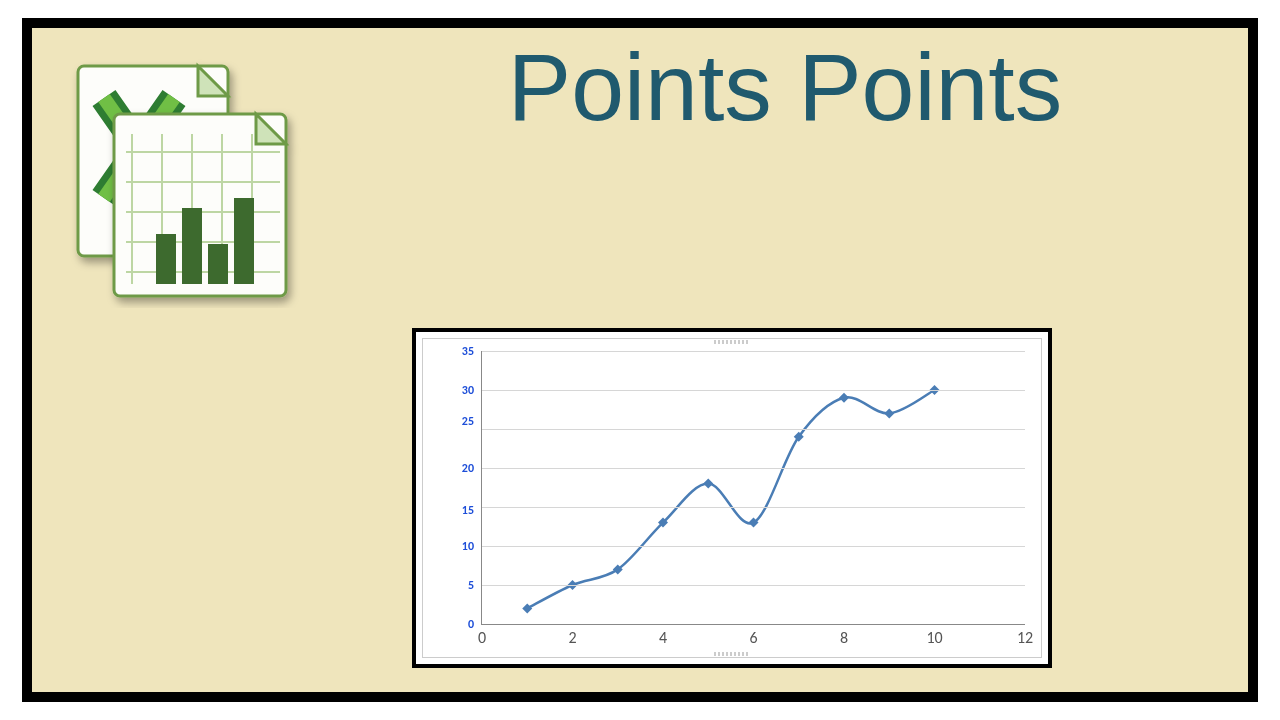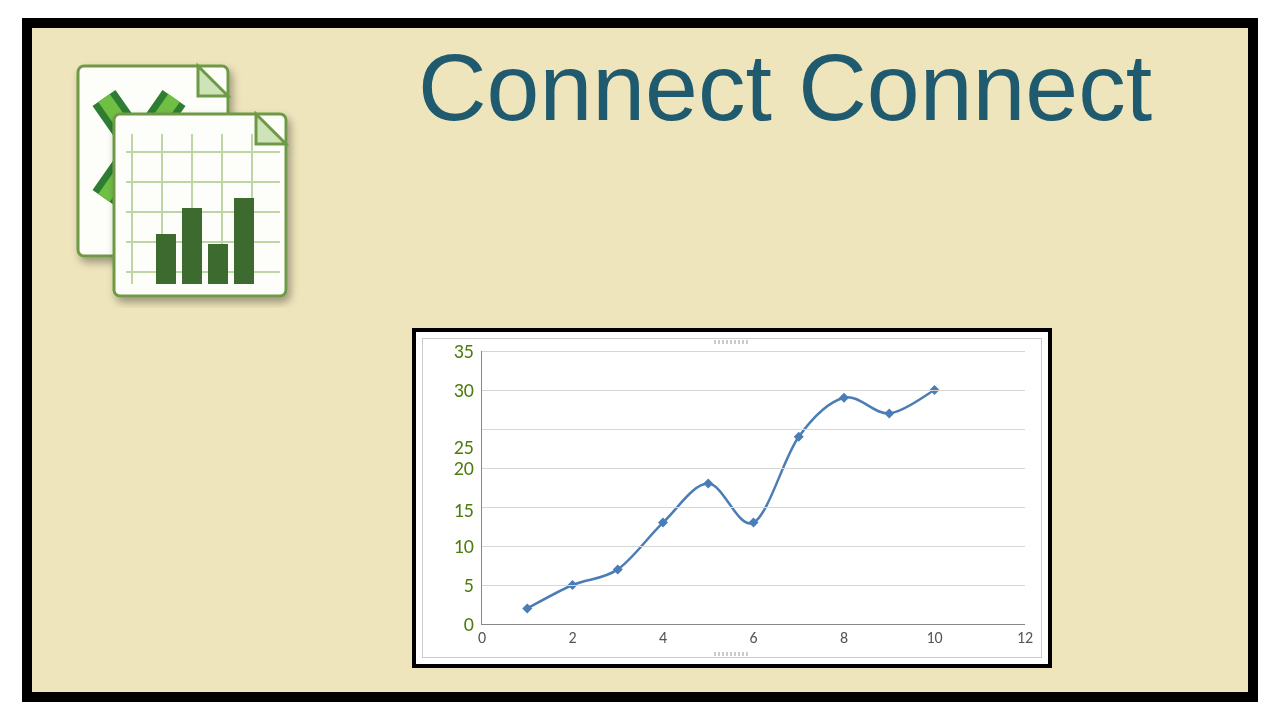--- a/index.html
+++ b/index.html
@@ -86,23 +86,24 @@
     left: 0;
     right: 0;
     height: 0;
     border-top: 1px solid #d6d6d6;
   }
   .ytick {
     position: absolute;
     right: 100%;
     transform: translateY(-50%);
     padding-right: 8px;
-    font-size: 20px;
-    color: #4d7c0f;
+    font-size: 12px;
+    color: #1d4ed8;
     white-space: nowrap;
+    font-weight: bold;
   }
   .xtick {
     position: absolute;
     top: 100%;
     transform: translateX(-50%);
     padding-top: 4px;
     font-size: 16px;
     color: #555;
     white-space: nowrap;
   }
@@ -165,21 +166,21 @@
 
           <rect x="112" y="186" width="20" height="50" fill="#3d6b2f"></rect>
           <rect x="138" y="160" width="20" height="76" fill="#3d6b2f"></rect>
           <rect x="164" y="196" width="20" height="40" fill="#3d6b2f"></rect>
           <rect x="190" y="150" width="20" height="86" fill="#3d6b2f"></rect>
         </g>
       </svg>
     </div>
 
     <div class="title-block">
-      <div class="title-line1">Connect Connect</div>
+      <div class="title-line1">Points Points</div>
     </div>
 
     <div class="chart-box">
       <div class="chart-inner">
         <div class="grip grip-top"></div>
         <div class="grip grip-bottom"></div>
         <div class="plot-area" id="plot-area">
           <svg id="plot-svg" style="position:absolute;top:0;left:0;overflow:visible;" width="100%" height="100%" viewBox="0 0 543 273">
               <path d="M45.25,257.4 C52.791666666666664,253.49999999999997 75.41666666666667,240.5 90.5,234 C105.58333333333333,227.5 120.66666666666667,228.8 135.75,218.4 C150.83333333333334,208 165.91666666666666,185.89999999999998 181,171.6 C196.08333333333334,157.3 211.16666666666666,132.60000000000002 226.25,132.60000000000002 C241.33333333333334,132.60000000000002 256.4166666666667,179.4 271.5,171.6 C286.5833333333333,163.79999999999998 301.6666666666667,106.60000000000001 316.75,85.80000000000001 C331.8333333333333,65.00000000000001 346.9166666666667,50.69999999999999 362,46.79999999999998 C377.0833333333333,42.89999999999998 392.1666666666667,63.699999999999974 407.25,62.39999999999998 C422.3333333333333,61.09999999999998 444.9583333333333,42.9 452.5,39" class="line-path" stroke="#4a7db5"></path>
               <path d="M45.25,252.39999999999998 L50.25,257.4 L45.25,262.4 L40.25,257.4 Z" class="marker" fill="#4a7db5"></path>
@@ -196,21 +197,21 @@
         <div class="ytick" style="top: 273px;">0</div>
             <div class="gridline" style="top: 234px;"></div>
             <div class="ytick" style="top: 234px;">5</div>
             <div class="gridline" style="top: 195px;"></div>
             <div class="ytick" style="top: 195px;">10</div>
             <div class="gridline" style="top: 156px;"></div>
             <div class="ytick" style="top: 159px;">15</div>
             <div class="gridline" style="top: 117px;"></div>
             <div class="ytick" style="top: 117px; text-align: right;">20</div>
             <div class="gridline" style="top: 78px;"></div>
-            <div class="ytick" style="top: 96px;">25</div>
+            <div class="ytick" style="top: 70px;">25</div>
             <div class="gridline" style="top: 39px;"></div>
             <div class="ytick" style="top: 39px; margin-left: 19px;">30</div>
             <div class="gridline" style="top: 0px;"></div>
             <div class="ytick" style="top: 0px;">35</div>
             <div class="xtick" style="left: 0px;">0</div>
             <div class="xtick" style="left: 90.5px;">2</div>
             <div class="xtick" style="left: 181px;">4</div>
             <div class="xtick" style="left: 271.5px;">6</div>
             <div class="xtick" style="left: 362px;">8</div>
             <div class="xtick" style="left: 452.5px;">10</div>

